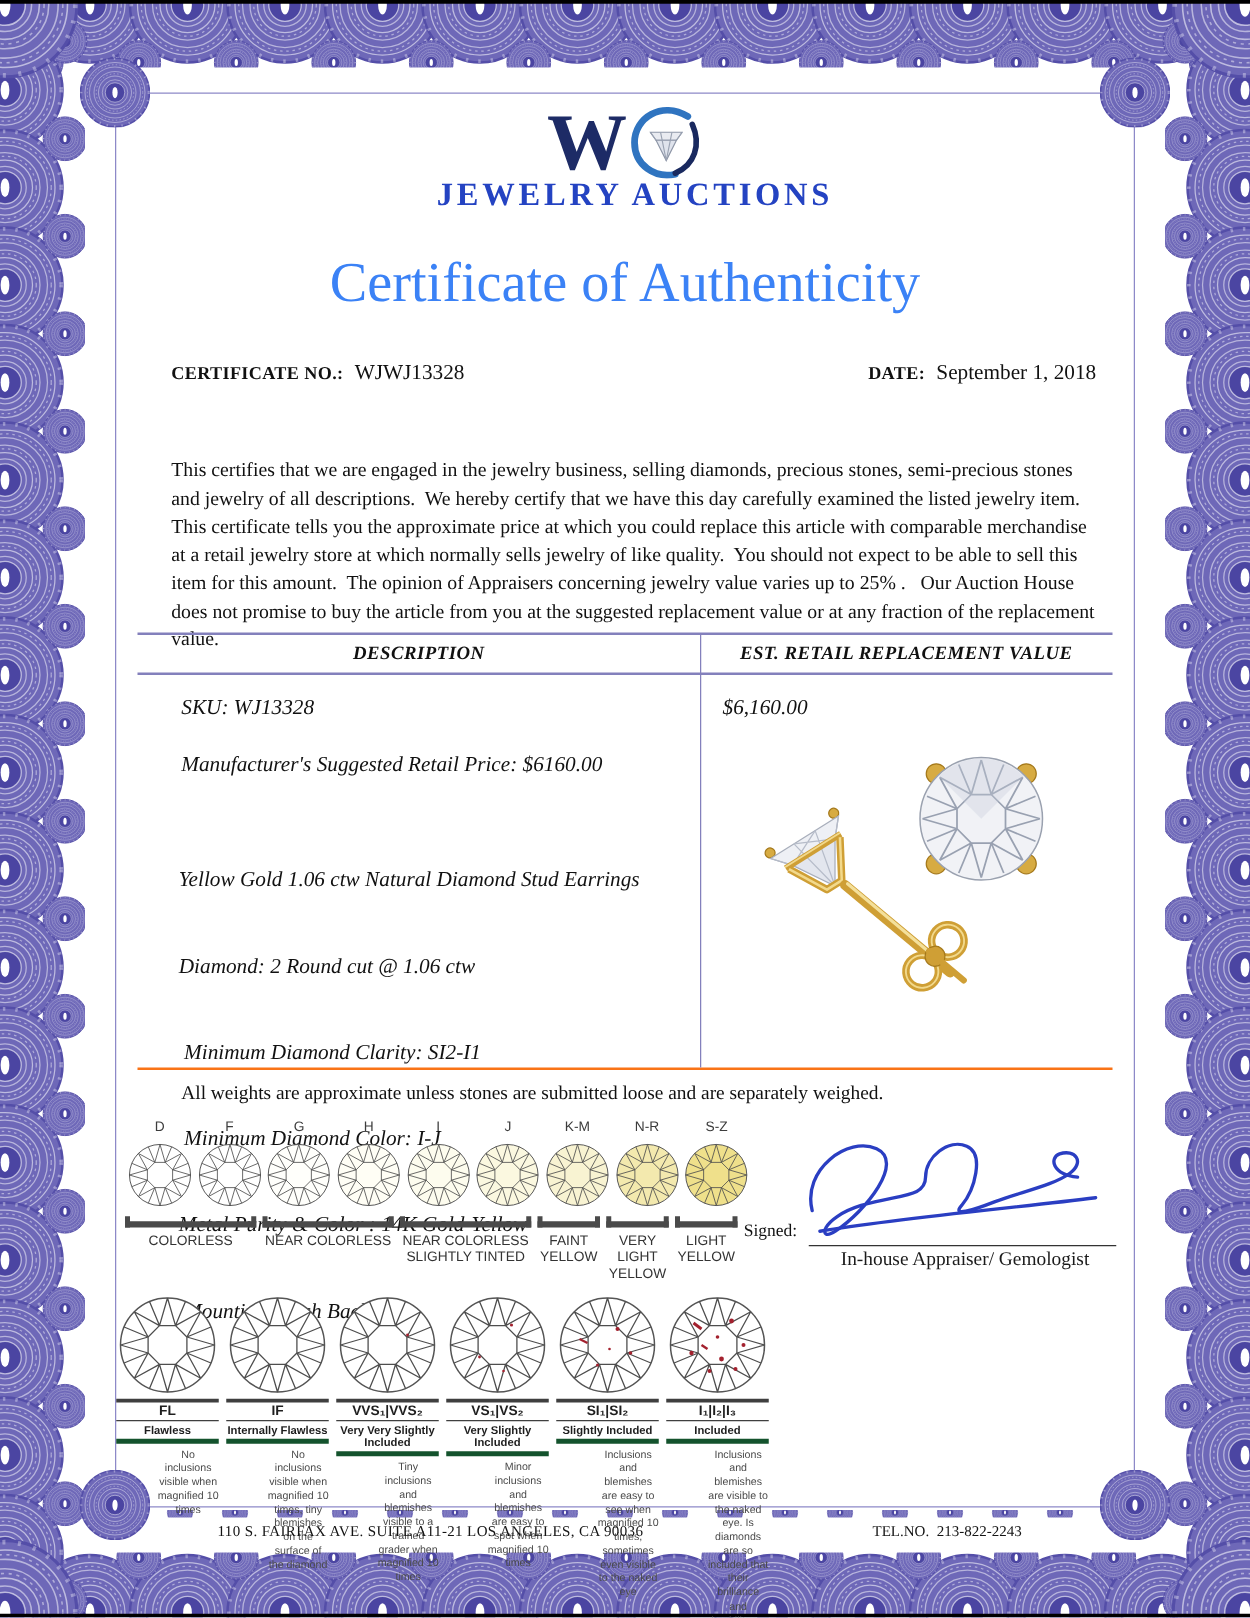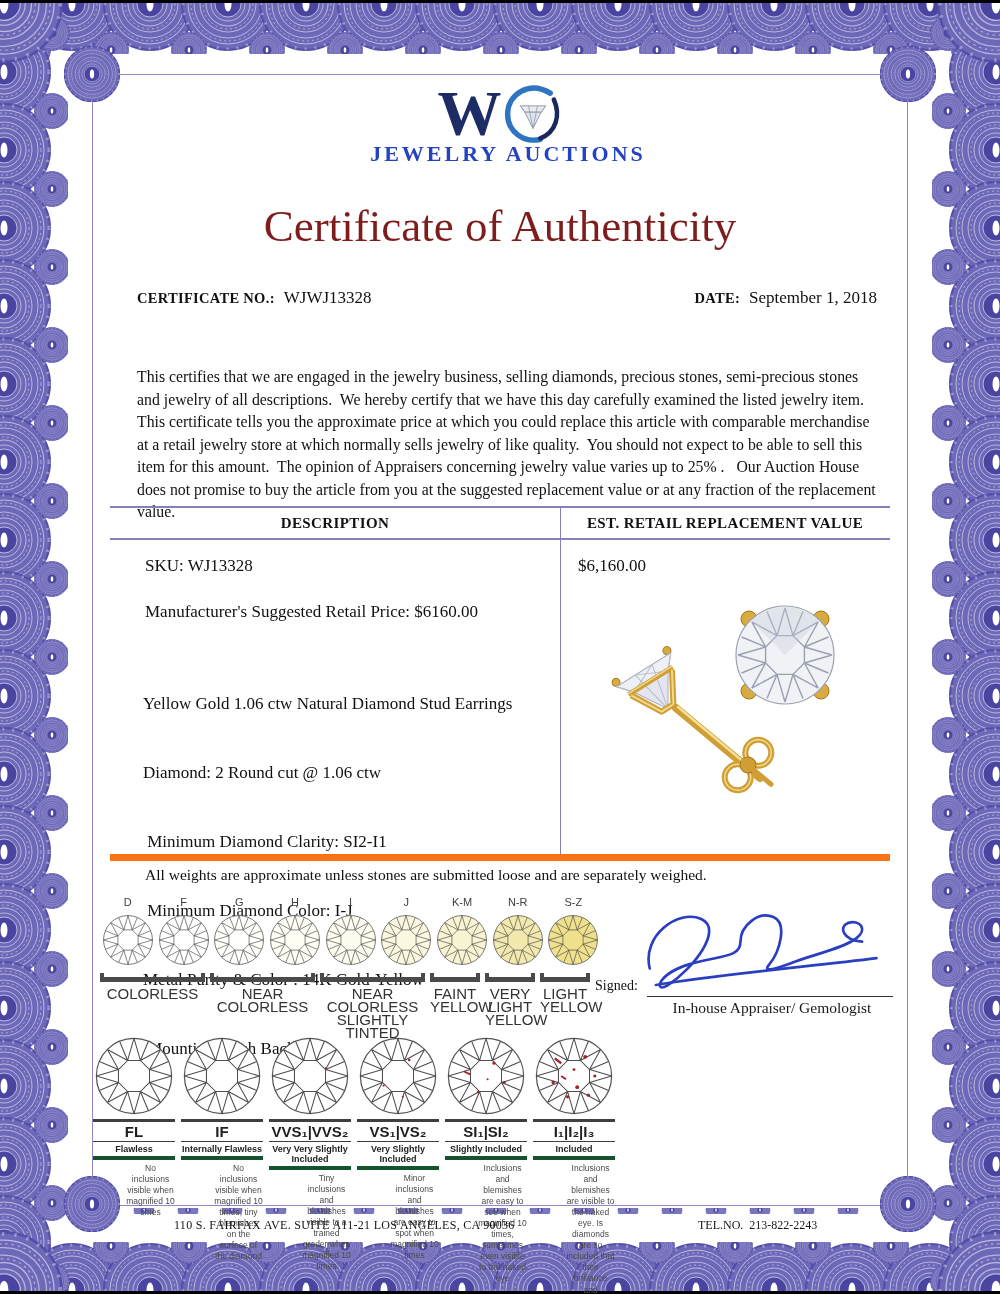--- a/index.html
+++ b/index.html
@@ -7,35 +7,35 @@
         font-family:"Liberation Serif",serif;color:#111;}
   #border-svg{position:absolute;left:0;top:0;width:1000px;height:1294px;}
   .inner-frame{position:absolute;left:92px;top:74px;width:814px;height:1130px;
                border:1px solid #8d89c8;pointer-events:none;}
   .burst{position:absolute;width:56px;height:56px;pointer-events:none;}
 
   .logo{position:absolute;top:84px;left:0;width:1000px;text-align:center;}
   .logo-row{display:flex;justify-content:center;align-items:flex-end;}
   .logo-word{font-size:64px;font-weight:700;color:#1d2b66;letter-spacing:1px;line-height:.95;}
   .logo-o{width:58px;height:58px;margin:0 1px 2px 1px;}
-  .logo-sub{margin-top:-4px;font-size:22px;font-weight:700;color:#2443c2;letter-spacing:3px;padding-left:16px;}
+  .logo-sub{margin-top:-4px;font-size:26px;font-weight:700;color:#2443c2;letter-spacing:3px;padding-left:16px;}
 
   .cert-title{position:absolute;top:200px;left:0;width:1000px;text-align:center;
-              font-size:45px;color:#7f1d1d;}
+              font-size:45px;color:#3b82f6;}
 
   .cert-meta{position:absolute;top:288px;left:137px;width:740px;display:flex;
              justify-content:space-between;font-size:16px;}
   .meta-label{font-weight:700;font-size:14.5px;letter-spacing:.3px;}
   .meta-value{font-size:17px;margin-left:9px;}
 
   .body-par{position:absolute;top:338px;left:137px;width:742px;font-size:15.8px;
             line-height:1.43;white-space:pre-wrap;margin-top:28px;}
 
   .tbl{position:absolute;left:110px;top:506px;width:780px;height:346px;
-       border-top:2px solid #8380bc;border-bottom:7px solid #f97316;}
+       border-top:2px solid #8380bc;border-bottom:2px solid #f97316;font-style:italic;}
   .tbl-header-line{position:absolute;top:30px;left:0;right:0;border-top:2px solid #8380bc;}
   .tbl-divider{position:absolute;left:450px;top:0;bottom:0;border-left:1px solid #8380bc;}
   .th{position:absolute;top:7px;text-align:center;font-weight:700;font-size:15px;letter-spacing:.4px;}
   .th-desc{left:0;width:450px;}
   .th-val{left:450px;right:0;}
   .cell-sku{position:absolute;top:48px;left:35px;font-size:17px;}
   .cell-msrp{position:absolute;top:94px;left:35px;font-size:17px;}
   .cell-desc{position:absolute;top:138px;left:33px;font-size:17px;line-height:23px;white-space:pre-wrap;}
   .cell-value{position:absolute;top:48px;left:468px;font-size:17px;}
   .earrings{position:absolute;left:488px;top:72px;width:285px;height:240px;}
@@ -46,35 +46,35 @@
                font-family:"Liberation Sans",sans-serif;}
   .cc-grades{display:flex;}
   .cc-cell{width:55.7px;text-align:center;}
   .cc-lab{font-size:11px;color:#3c3c3c;height:16px;}
   .cc-cell svg{width:52px;height:52px;display:block;margin:2px auto 0;}
   .cc-brackets{display:flex;gap:5px;margin-top:7px;}
   .cc-br{height:9px;border-left:4px solid #4a4a4a;border-right:4px solid #4a4a4a;
          border-bottom:5px solid #4a4a4a;box-sizing:border-box;}
   .g2{width:105px;}.g1{width:50px;}
   .cc-ranges{display:flex;gap:5px;margin-top:5px;}
-  .cc-rg{font-size:15px;line-height:13px;color:#333;text-align:center;}
+  .cc-rg{font-size:11px;line-height:13px;color:#333;text-align:center;}
 
   .sig{position:absolute;left:595px;top:912px;width:302px;height:110px;}
   .sig-svg{position:absolute;left:30px;top:-12px;width:268px;height:104px;}
   .sig-label{position:absolute;left:0;top:66px;font-size:14px;}
   .sig-line{position:absolute;left:52px;right:4px;top:84px;border-top:1px solid #333;}
   .sig-role{position:absolute;left:52px;right:0;top:87px;text-align:center;font-size:15.5px;color:#1b1b1b;}
 
   .clarity{position:absolute;left:93px;top:1036px;width:524px;
            font-family:"Liberation Sans",sans-serif;}
   .cl-row{display:flex;gap:6px;}
   .cl-col{width:82px;text-align:center;}
   .cl-col svg{width:80px;height:80px;display:block;margin:0 auto;}
   .cl-label{margin-top:3px;border-top:3px solid #3f3f3f;border-bottom:1px solid #3f3f3f;
-            font-size:15px;font-weight:700;padding:1px 0;color:#1e1e1e;}
+            font-size:11px;font-weight:700;padding:1px 0;color:#1e1e1e;}
   .cl-sub{border-bottom:4px solid #14532d;font-size:9px;font-weight:700;padding:2px 0;color:#1e1e1e;}
   .cl-desc{margin-top:3px;font-size:8.5px;line-height:1.3;color:#4a4a4a;margin-left:33px;}
 
   .footer{position:absolute;left:86px;top:1216px;width:828px;height:26px;font-size:12px;color:#141414;}
   .footer-address{position:absolute;left:88px;top:2px;letter-spacing:.3px;white-space:pre;}
   .footer-tel{position:absolute;left:612px;top:2px;white-space:pre;}
 </style>
 </head>
 <body>
 

